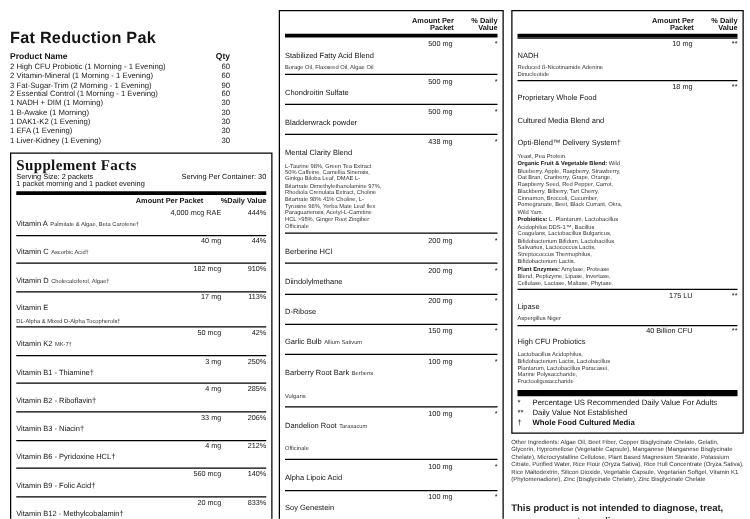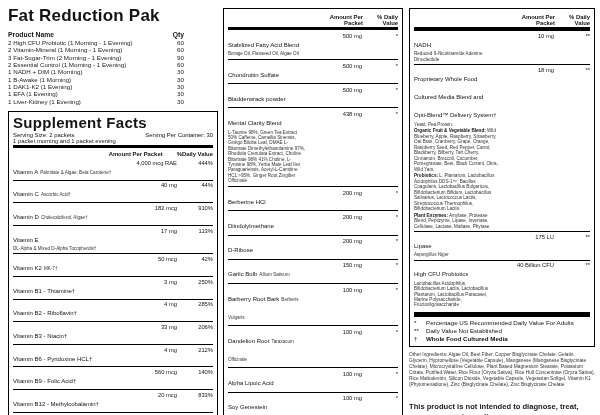--- a/index.html
+++ b/index.html
@@ -8,30 +8,30 @@
     background:#ffffff;color:#141414;
     font-family:"Liberation Sans","DejaVu Sans",sans-serif;
     -webkit-font-smoothing:antialiased;
   }
   .col{position:absolute;top:0;}
   .col-left{left:8px;top:4px;width:210px;}
   .col-mid{left:223px;top:8px;width:180px;}
   .col-right{left:409px;top:8px;width:186px;}
 
   
-  .pak-title{font-size:17px;font-weight:700;letter-spacing:.2px;margin:2px 0 5px 0;}
+  .pak-title{font-size:13px;font-weight:700;letter-spacing:.2px;margin:18px 0 5px 0;}
   .ptable{width:176px;}
   .ptable-head{display:flex;justify-content:space-between;font-weight:700;font-size:6.8px;margin-bottom:1px;}
   .prow{display:flex;justify-content:space-between;font-size:6.2px;line-height:1.18;color:#222;}
   .prow .q{text-align:right;}
 
   
   .panel{border:1.5px solid #000;padding:3px 4px;background:#fff;box-sizing:border-box;}
   .facts-panel{margin-top:6px;}
-  .sf-title{font-size:15px;font-weight:600;letter-spacing:.3px;line-height:1.05;}
+  .sf-title{font-size:12px;font-weight:600;letter-spacing:.3px;line-height:1.05;font-family:Liberation Serif, serif;}
   .serving-line{display:flex;justify-content:space-between;font-size:5.9px;margin-top:1px;color:#111;}
   .serving-note{font-size:5.9px;border-bottom:3px solid #000;padding-bottom:1.5px;margin-bottom:1px;}
   .hdr-row{display:flex;justify-content:flex-end;gap:14px;font-weight:700;font-size:5.9px;padding:1.5px 0;}
   .hdr-row.stacked{border-bottom:3px solid #000;text-align:right;}
   .pre{white-space:pre-line;}
   .frow{display:flex;align-items:flex-start;border-top:1px solid #000;padding:1.8px 0;}
   .frow:first-of-type{border-top:none;}
   .fname{flex:1;min-width:0;}
   .nm{font-size:6px;line-height:1.2;}
   .sub{font-size:4.6px;color:#333;margin-left:2px;}

